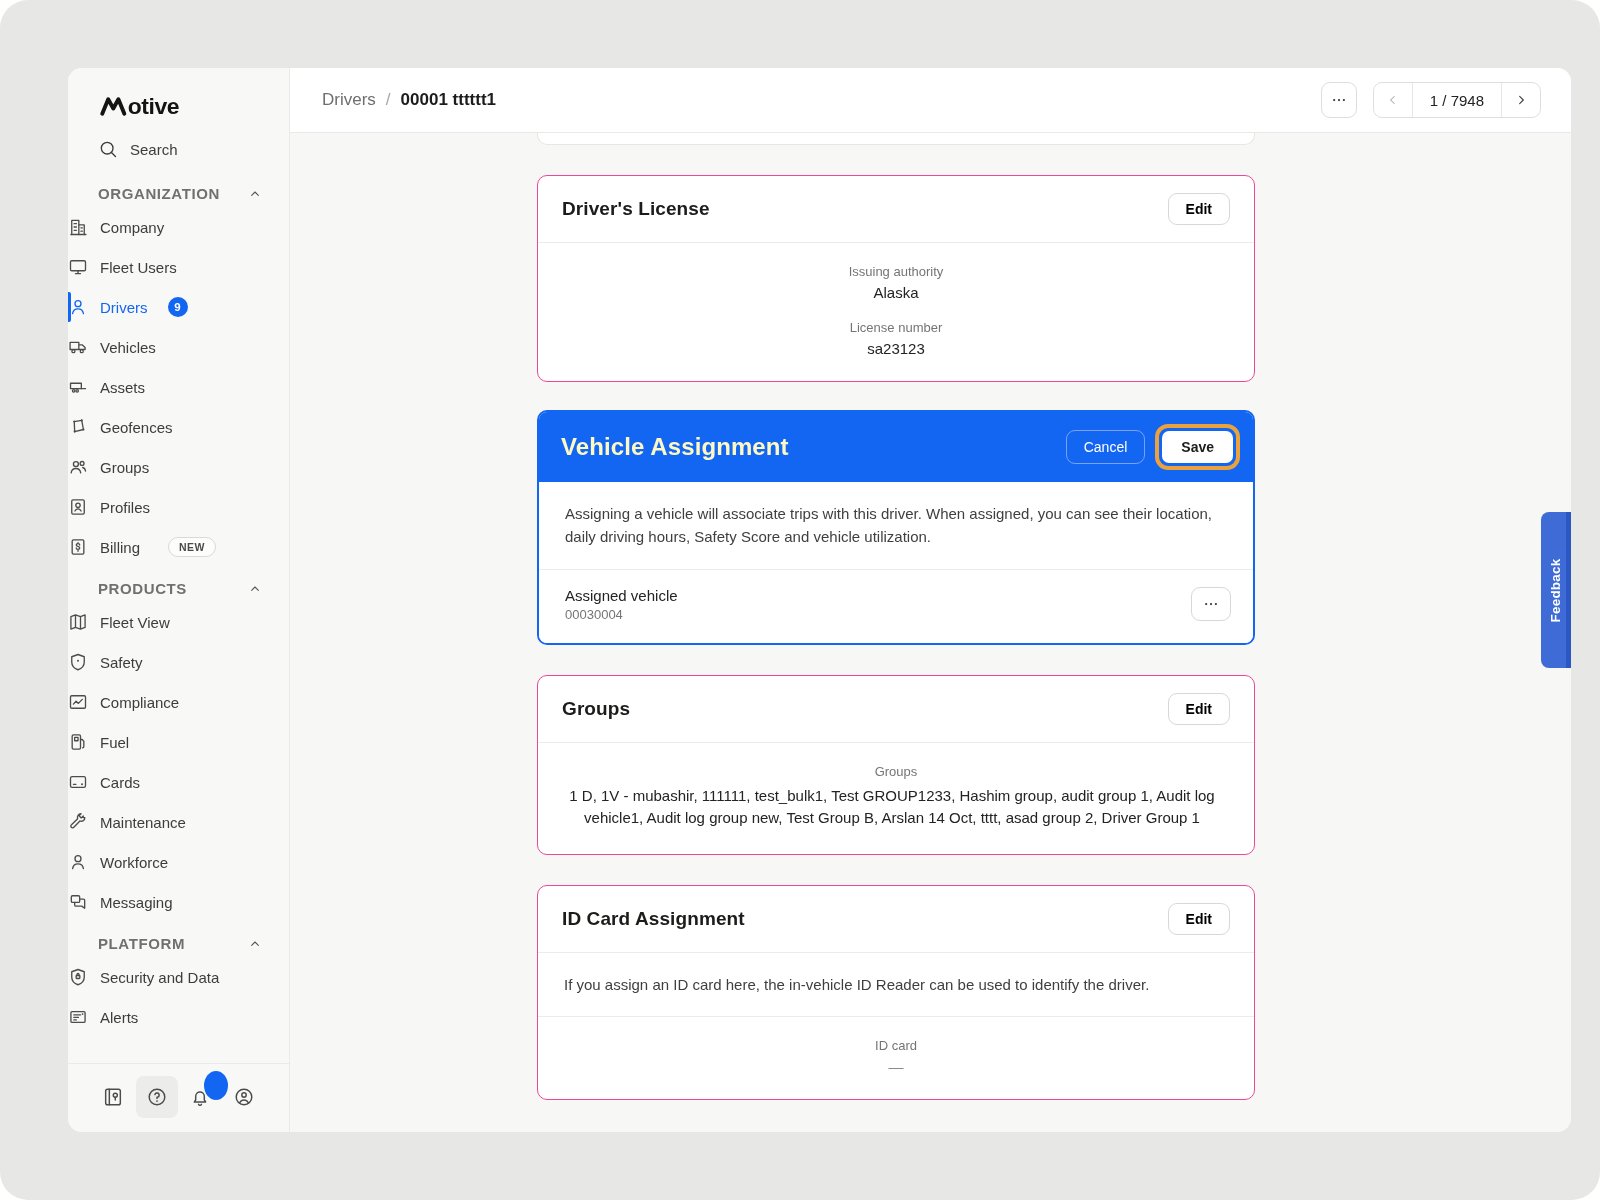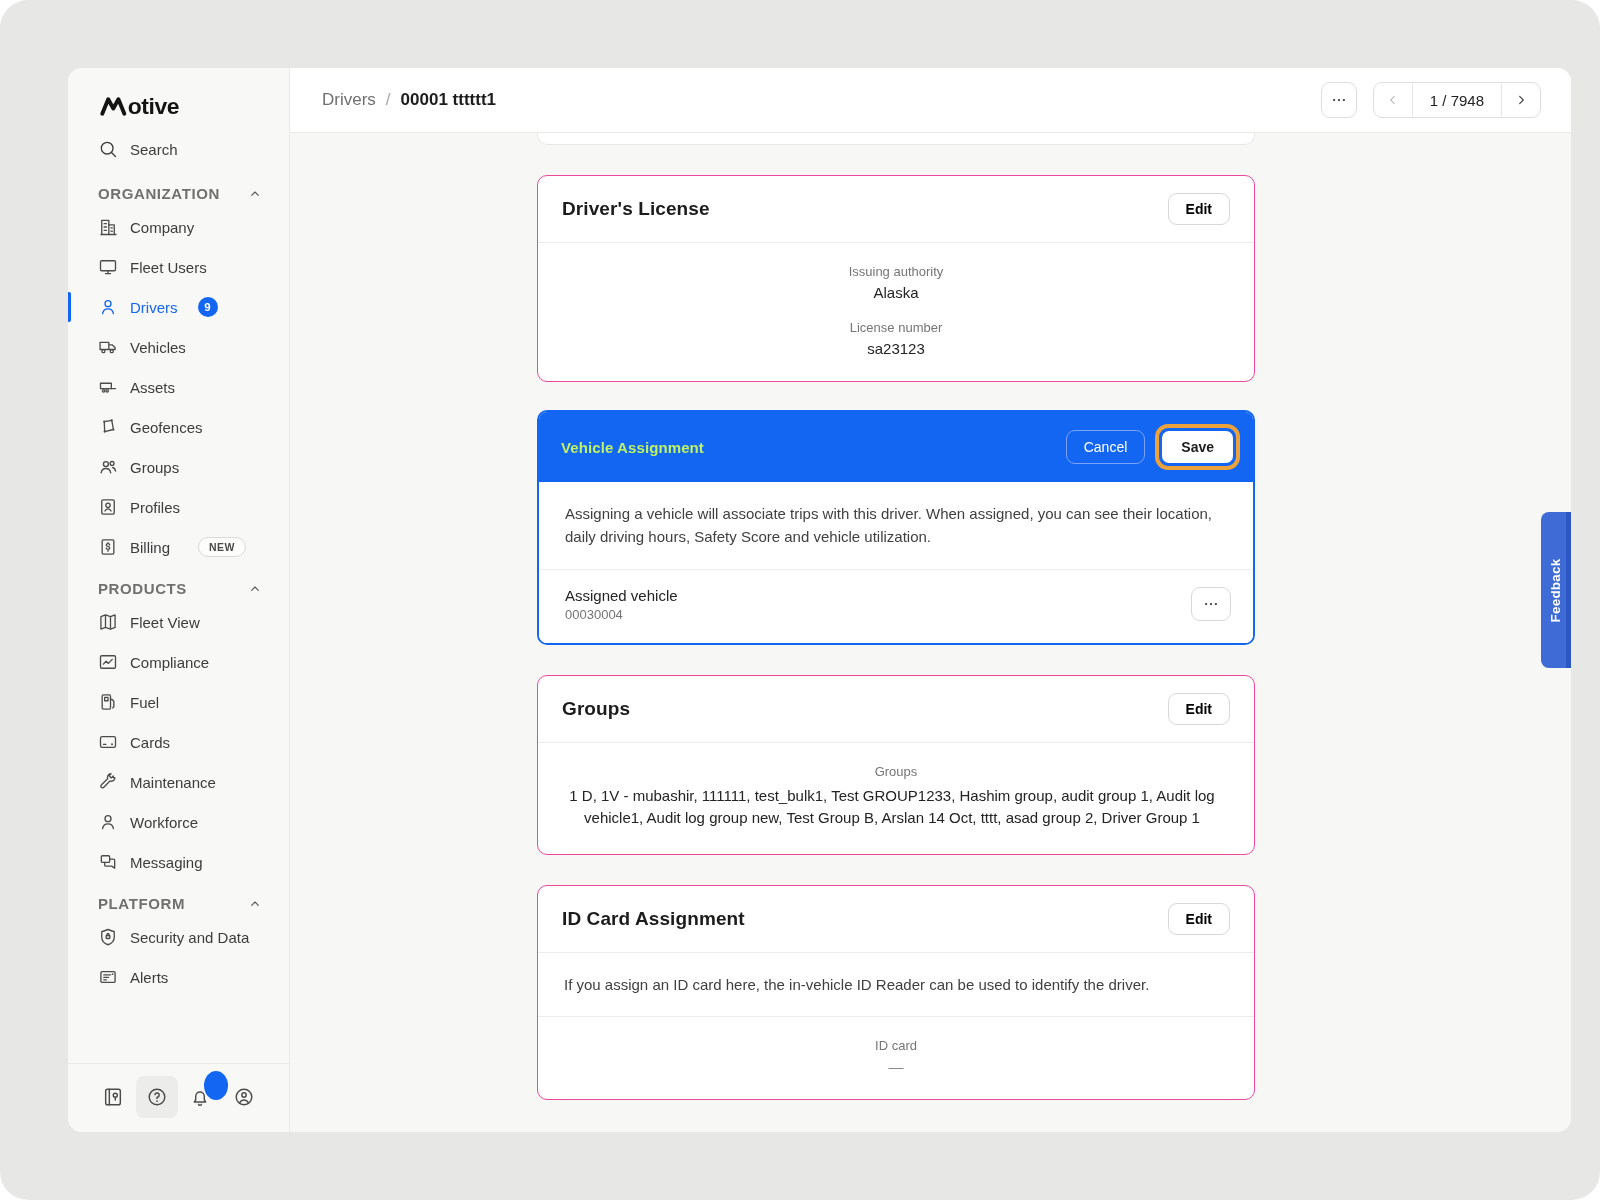--- a/index.html
+++ b/index.html
@@ -28,21 +28,21 @@
     font-size:15px; color:#3d3d3c; cursor:pointer;
   }
   .side-section-header {
     display:flex; align-items:flex-end; justify-content:space-between;
     padding:13px 26px 5px 30px; font-size:15px; font-weight:700;
     letter-spacing:.6px; color:#70706f;
   }
   .side-section-header .icn { color:#555554; }
   .side-item {
     position:relative; display:flex; align-items:center; gap:12px;
-    height:40px; padding-left:30px; font-size:15px; color:#3d3d3c; cursor:pointer;
+    height:40px; font-size:15px; color:#3d3d3c; cursor:pointer;
   }
   .side-item .icn { color:#4c4c4b; display:flex; }
   .side-item.active { color:#1366F2; }
   .side-item.active .icn { color:#1366F2; }
   .side-item.active::before {
     content:""; position:absolute; left:0; top:5px; bottom:5px; width:3px;
     background:#1366F2; border-radius:0 2px 2px 0;
   }
   .badge {
     margin-left:8px; background:#1366F2; color:#fff; font-size:11.5px; font-weight:700;
@@ -108,21 +108,21 @@
   .f-label { font-size:13px; color:#757574; }
   .f-value { font-size:15px; color:#232322; margin-top:5px; }
   .field + .field { margin-top:19px; }
 
   
   .card.va { border:2px solid #1366F2; margin-top:28px; overflow:hidden; }
   .va-head {
     background:#1366F2; display:flex; align-items:center; justify-content:space-between;
     padding:12px 13px 12px 22px;
   }
-  .va-title { color:#bef264; font-size:15px; font-weight:700; letter-spacing:.1px; }
+  .va-title { color:#fef9c3; font-size:24px; font-weight:700; letter-spacing:.1px; }
   .va-actions { display:flex; align-items:center; gap:10px; }
   .btn-cancel {
     font-family:inherit; background:transparent; border:1px solid #7ba2f6; color:#fff;
     border-radius:9px; padding:8px 17px; font-size:14px; font-weight:400; cursor:pointer;
   }
   .save-ring { border:4px solid #EBA23C; border-radius:13px; padding:3px; background:transparent; }
   .btn-save {
     font-family:inherit; background:#fff; border:none; color:#1c1c1b;
     border-radius:7px; padding:8px 19px; font-size:14px; font-weight:700; cursor:pointer;
   }
@@ -293,20 +293,29 @@
           <span class="icn">
             <svg width="20" height="20" viewBox="0 0 24 24" fill="none" stroke="currentColor" stroke-width="1.6" stroke-linecap="round" stroke-linejoin="round">
               <path d="M3.5 5.5l5.5-2 6 2 5.5-2v15l-5.5 2-6-2-5.5 2zM9 3.5v15M15 5.5v15"></path>
             </svg>
           </span>
           <span>Fleet View</span>
         </div>
         <div class="side-item">
           <span class="icn">
             <svg width="20" height="20" viewBox="0 0 24 24" fill="none" stroke="currentColor" stroke-width="1.6" stroke-linecap="round" stroke-linejoin="round">
+              <path d="M12 3l7.5 2.7V12c0 4.8-3.2 7.9-7.5 9.3C7.7 19.9 4.5 16.8 4.5 12V5.7z"></path>
+              <circle cx="12" cy="10.5" r="1.2" fill="currentColor" stroke="none"></circle>
+            </svg>
+          </span>
+          <span>Safety</span>
+        </div>
+        <div class="side-item">
+          <span class="icn">
+            <svg width="20" height="20" viewBox="0 0 24 24" fill="none" stroke="currentColor" stroke-width="1.6" stroke-linecap="round" stroke-linejoin="round">
               <rect x="3" y="4.5" width="18" height="15" rx="1.5"></rect>
               <path d="M6.5 14.5l3.2-3.4 2.8 2.6 4.6-4.9"></path>
             </svg>
           </span>
           <span>Compliance</span>
         </div>
         <div class="side-item">
           <span class="icn">
             <svg width="20" height="20" viewBox="0 0 24 24" fill="none" stroke="currentColor" stroke-width="1.6" stroke-linecap="round" stroke-linejoin="round">
               <rect x="5" y="3.5" width="10" height="17" rx="1.5"></rect>

